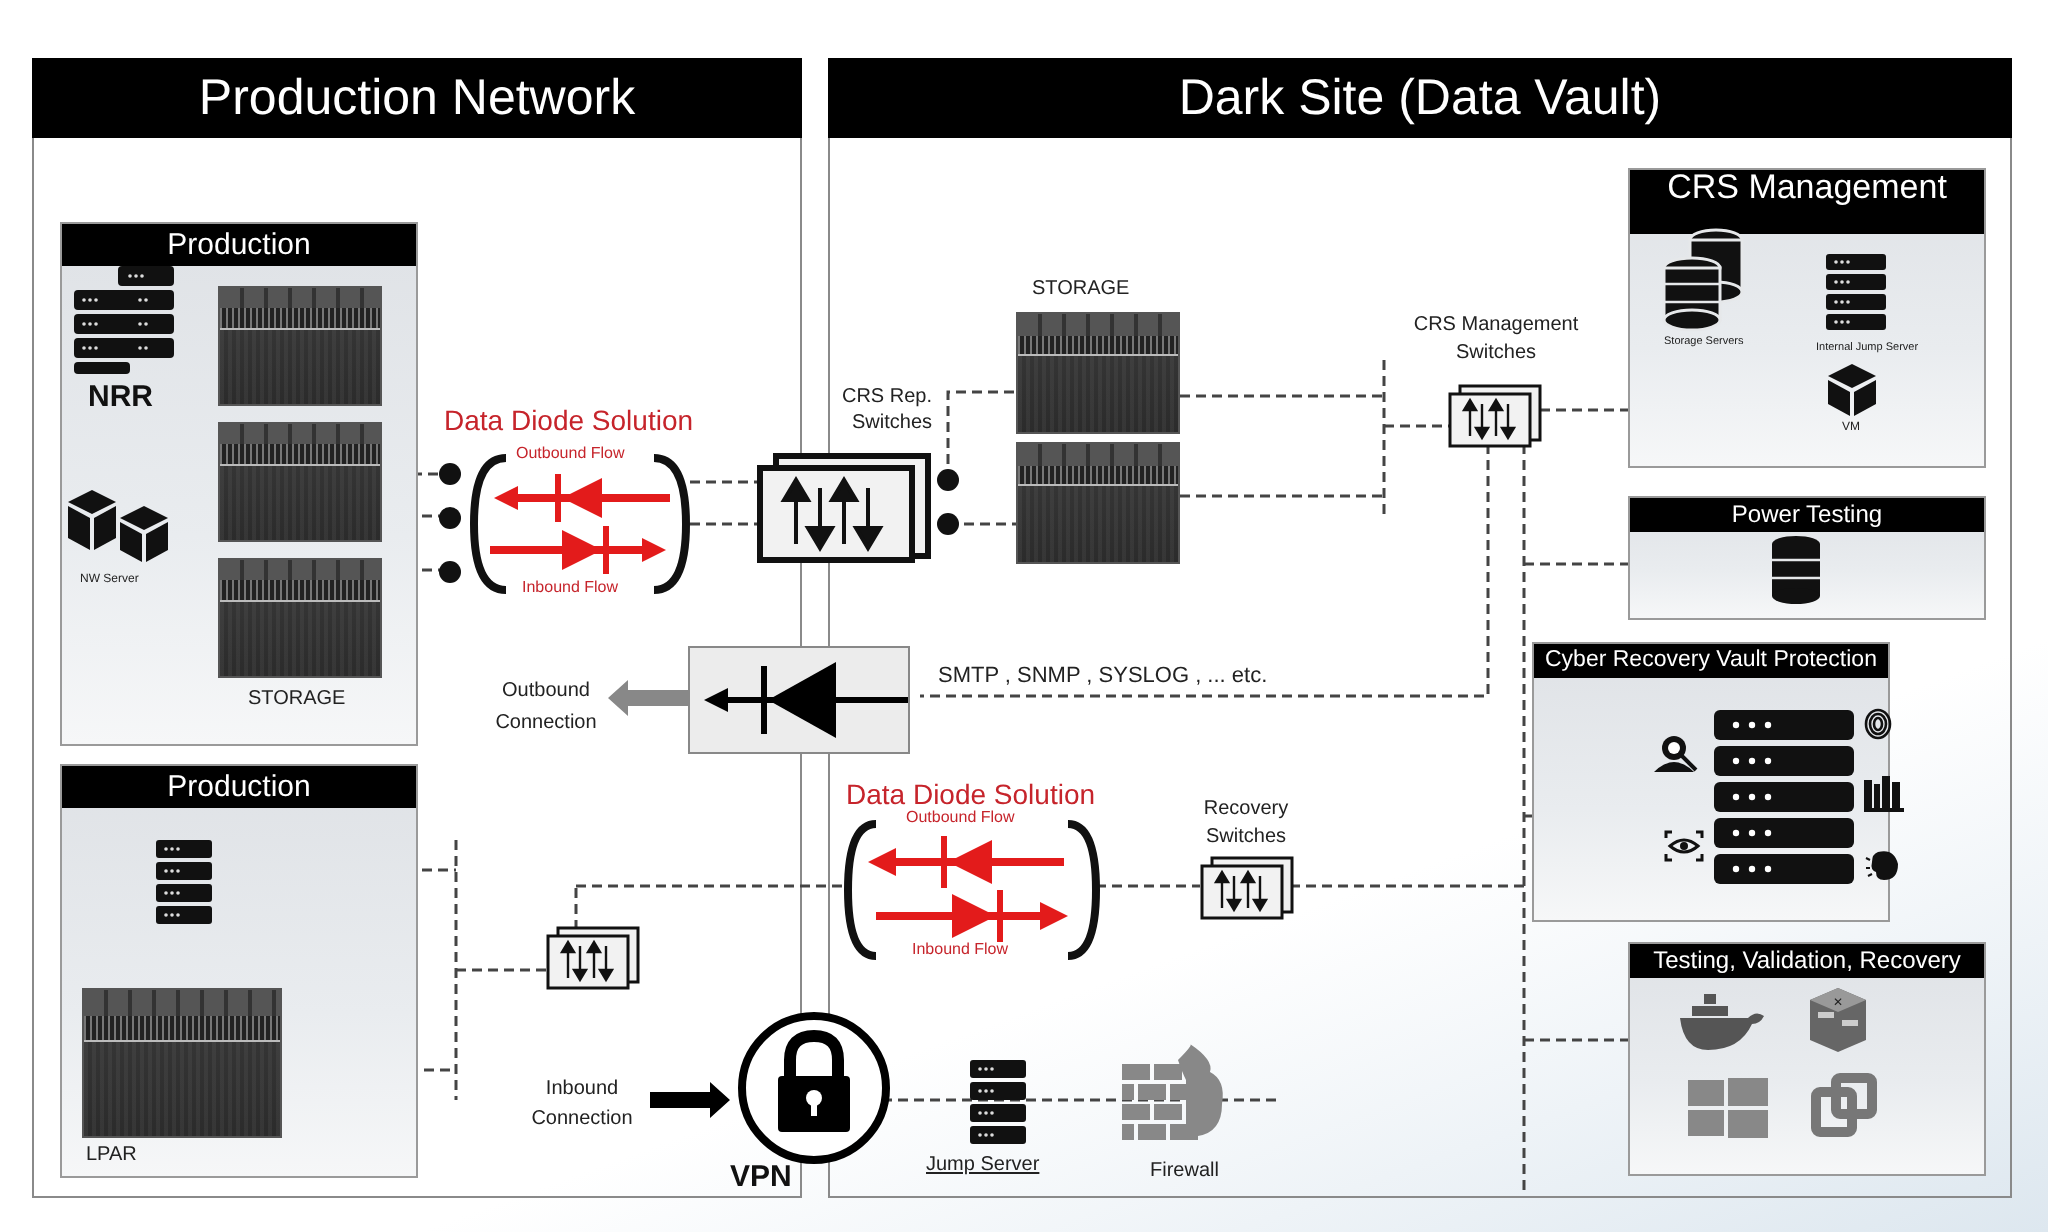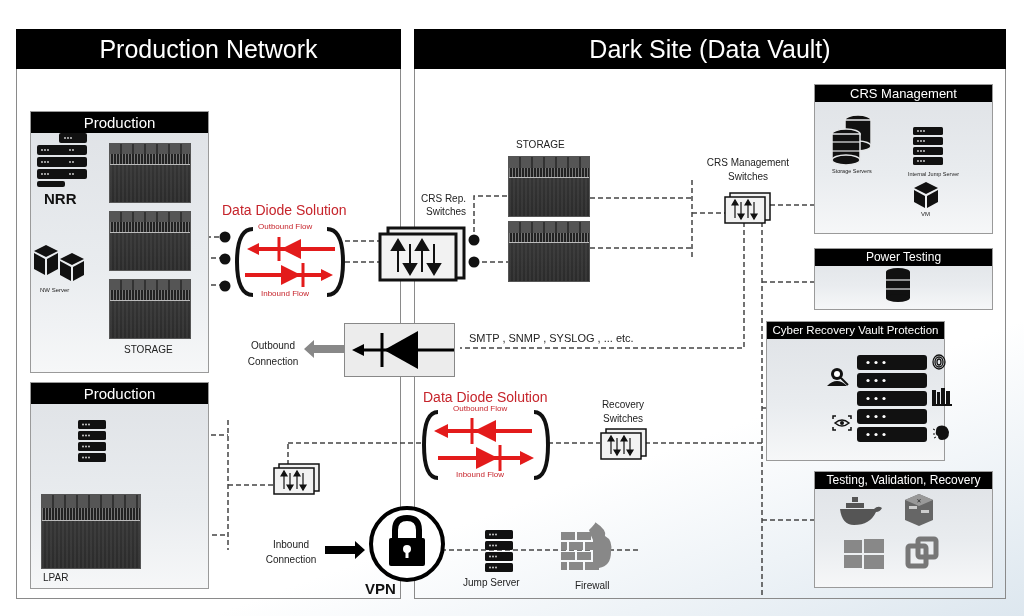--- a/index.html
+++ b/index.html
@@ -203,21 +203,21 @@
     <line x1="17" y1="10" x2="17" y2="23"></line>
       <polygon points="14,22 17,27 20,22"></polygon>
     <line x1="24" y1="12" x2="24" y2="26"></line>
       <polygon points="21,13 24,8 27,13"></polygon>
     <line x1="30" y1="10" x2="30" y2="23"></line>
       <polygon points="27,22 30,27 33,22"></polygon>
   </g>
 </svg>
 
 <div class="sub" style="left:814px;top:84px;width:177px;height:148px;">
-  <div class="sub-head" style="font-size:13px;line-height:17px;height:17px;">CRS Management</div>
+  <div class="sub-head" style="font-size:17px;line-height:17px;height:32px;">CRS Management</div>
 </div>
 <svg style="left:830px;top:114px;" width="44" height="50">
   <g fill="#111" stroke="#e6e8ea" stroke-width="1.5">
     <ellipse cx="28" cy="6" rx="13" ry="5"></ellipse>
       <rect x="15" y="6" width="26" height="26"></rect>
       <ellipse cx="28" cy="32" rx="13" ry="5"></ellipse>
     <ellipse cx="16" cy="20" rx="14" ry="5"></ellipse>
       <rect x="2" y="20" width="28" height="26"></rect>
       <ellipse cx="16" cy="46" rx="14" ry="5"></ellipse>
   </g>
@@ -496,21 +496,21 @@
       <circle cx="8" cy="15.5" r="0.9"></circle>
       <circle cx="11" cy="15.5" r="0.9"></circle>
       <circle cx="5" cy="26.5" r="0.9"></circle>
       <circle cx="8" cy="26.5" r="0.9"></circle>
       <circle cx="11" cy="26.5" r="0.9"></circle>
       <circle cx="5" cy="37.5" r="0.9"></circle>
       <circle cx="8" cy="37.5" r="0.9"></circle>
       <circle cx="11" cy="37.5" r="0.9"></circle>
     </g>
 </svg>
-<div class="lbl" style="left:463px;top:577px;font-size:10px;">Jump Server</div>
+<div class="lbl" style="left:463px;top:577px;font-size:10px;text-decoration:underline;">Jump Server</div>
 
 <svg style="left:561px;top:522px;" width="54" height="50">
   <g fill="#888">
     <rect x="0" y="10" width="14" height="8"></rect>
       <rect x="16" y="10" width="14" height="8"></rect>
     <rect x="0" y="20" width="6" height="8"></rect>
       <rect x="8" y="20" width="14" height="8"></rect>
       <rect x="24" y="20" width="14" height="8"></rect>
     <rect x="0" y="30" width="14" height="8"></rect>
       <rect x="16" y="30" width="14" height="8"></rect>

